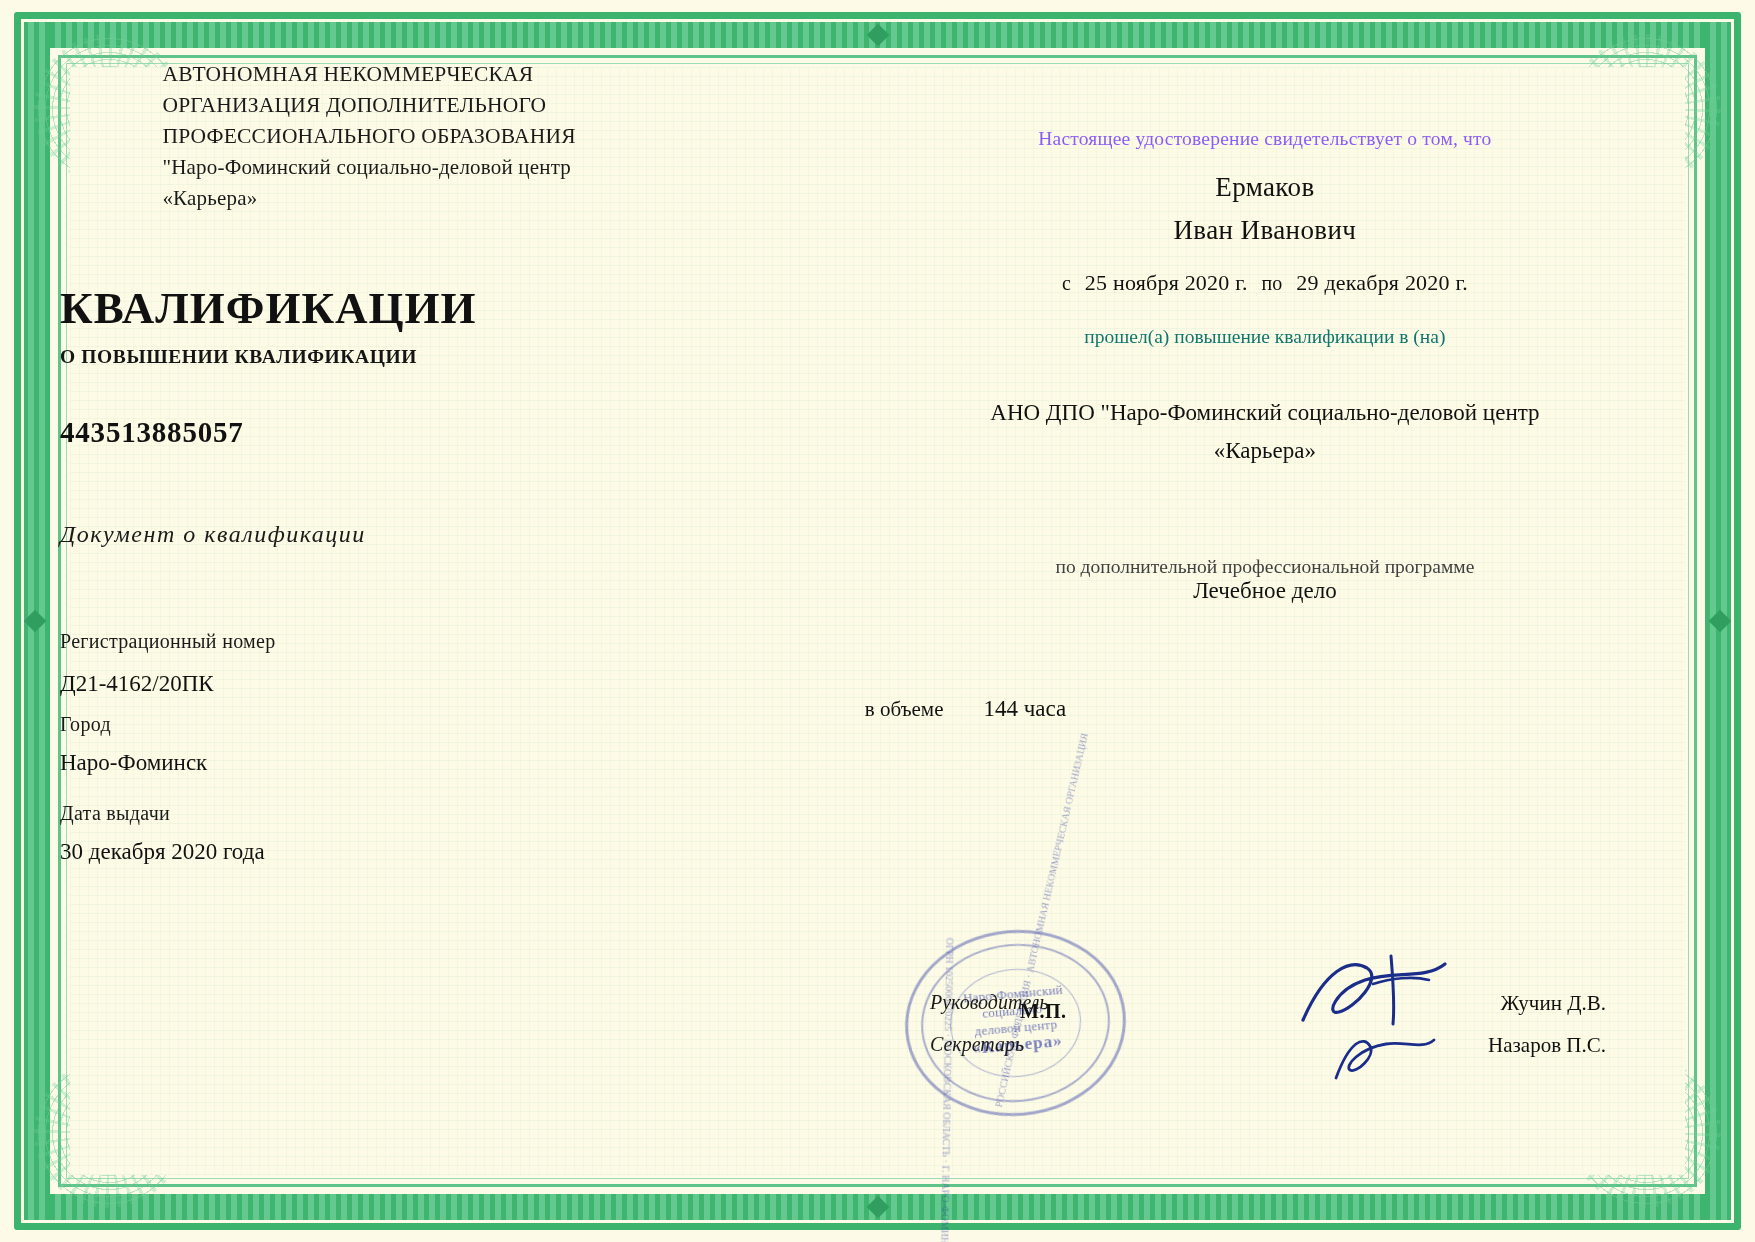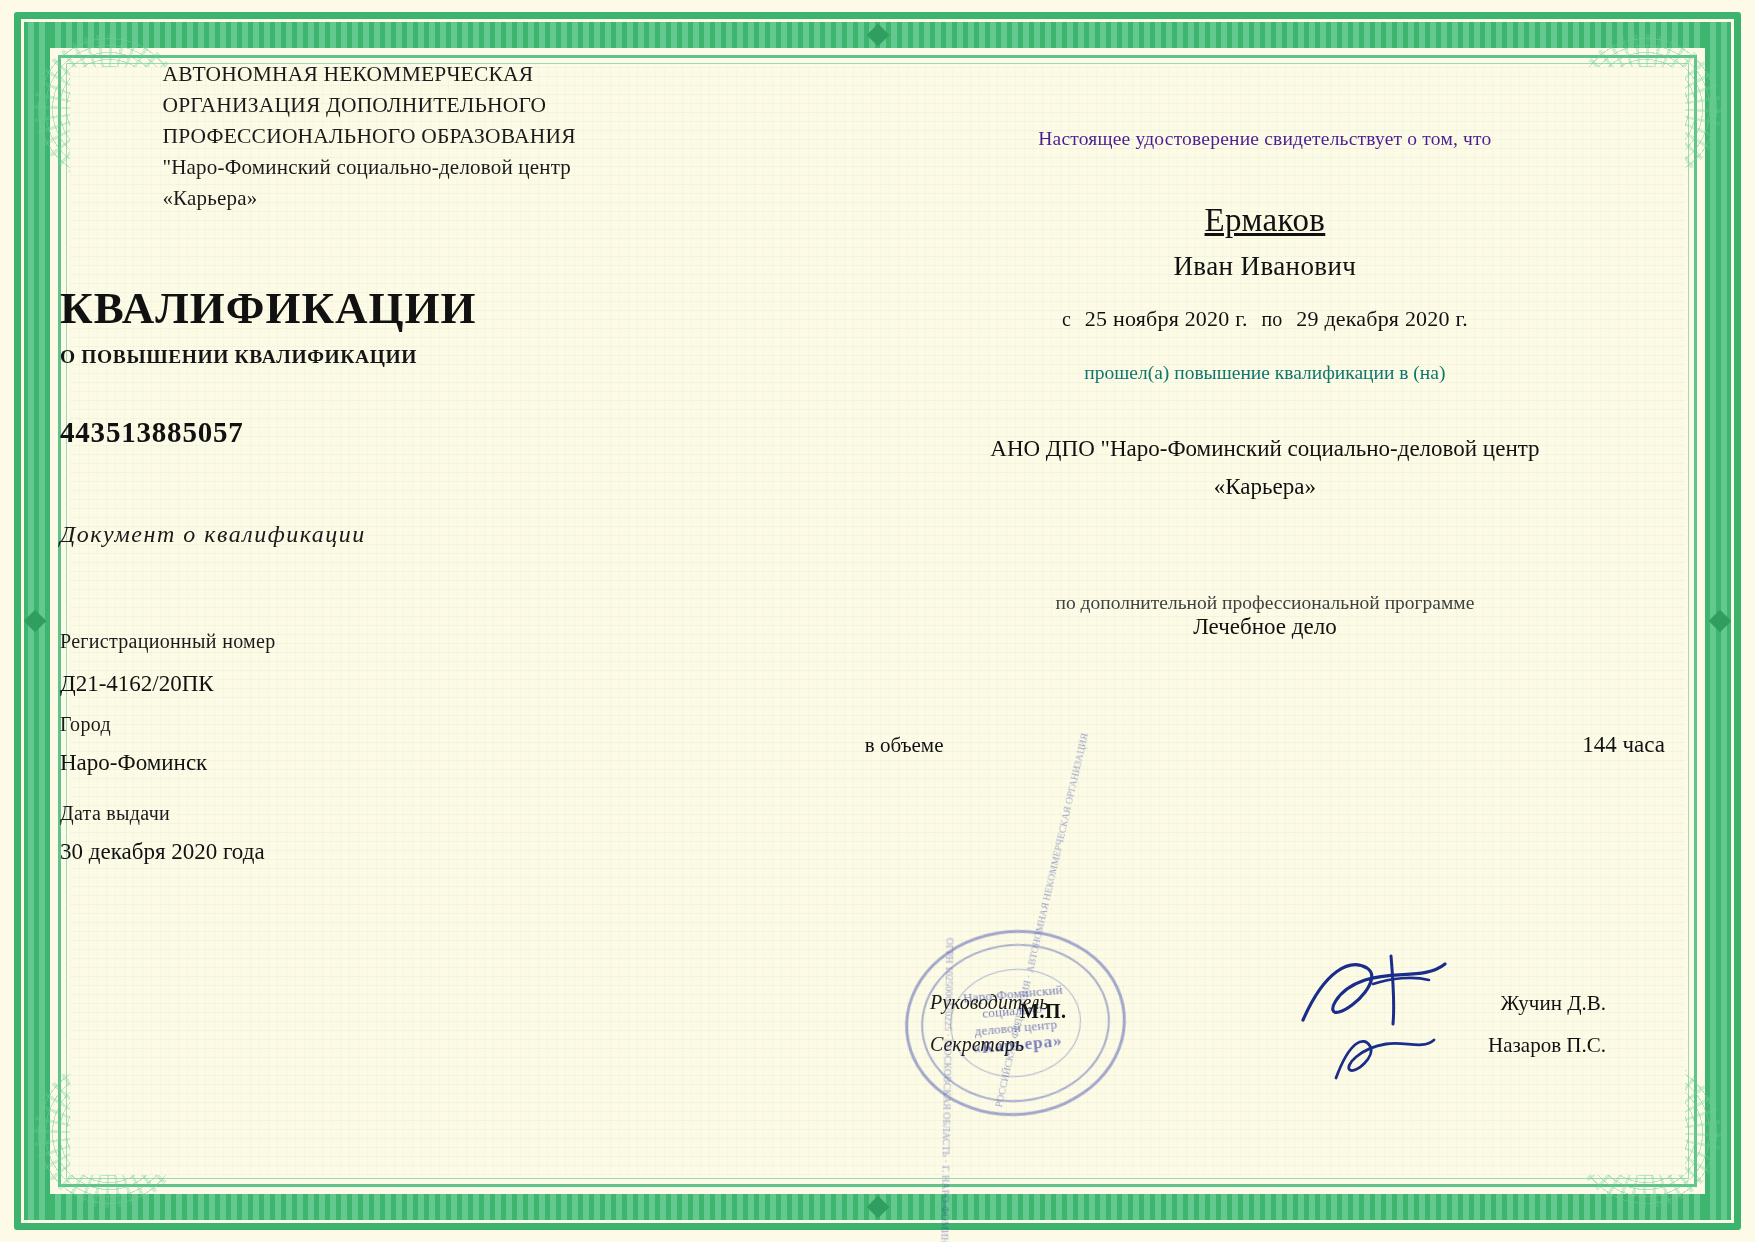--- a/index.html
+++ b/index.html
@@ -168,30 +168,29 @@
     color: #111;
   }
   .city-label { margin-top: 16px; font-size: 20px; }
   .city-value { margin-top: 14px; font-size: 23px; }
   .date-label { margin-top: 26px; font-size: 20px; }
   .date-value { margin-top: 14px; font-size: 23px; }
 
   
   .r-intro {
     font-size: 19.5px;
-    color: #4c1d95;
+    color: #8b5cf6;
     letter-spacing: .2px;
     text-align: center;
   }
   .r-surname {
-    margin-top: 52px;
-    font-size: 33px;
+    margin-top: 22px;
+    font-size: 27px;
     color: #111;
     letter-spacing: .4px;
-    text-decoration: underline;
   }
   .r-name {
     margin-top: 12px;
     font-size: 27px;
     color: #111;
     letter-spacing: .4px;
   }
   .r-dates {
     margin-top: 24px;
     font-size: 22px;
@@ -221,21 +220,21 @@
   }
   .r-program-value {
     font-size: 23px;
     color: #111;
   }
   .r-volume {
     margin-top: 92px;
     font-size: 21px;
     color: #111;
     display: flex;
-    justify-content: space-between;
+    justify-content: flex-start;
     gap: 40px;
     align-items: baseline;
   }
   .r-volume .vnum { font-size: 23px; }
 
   
   .sig-area {
     position: absolute;
     left: 930px;
     top: 985px;

